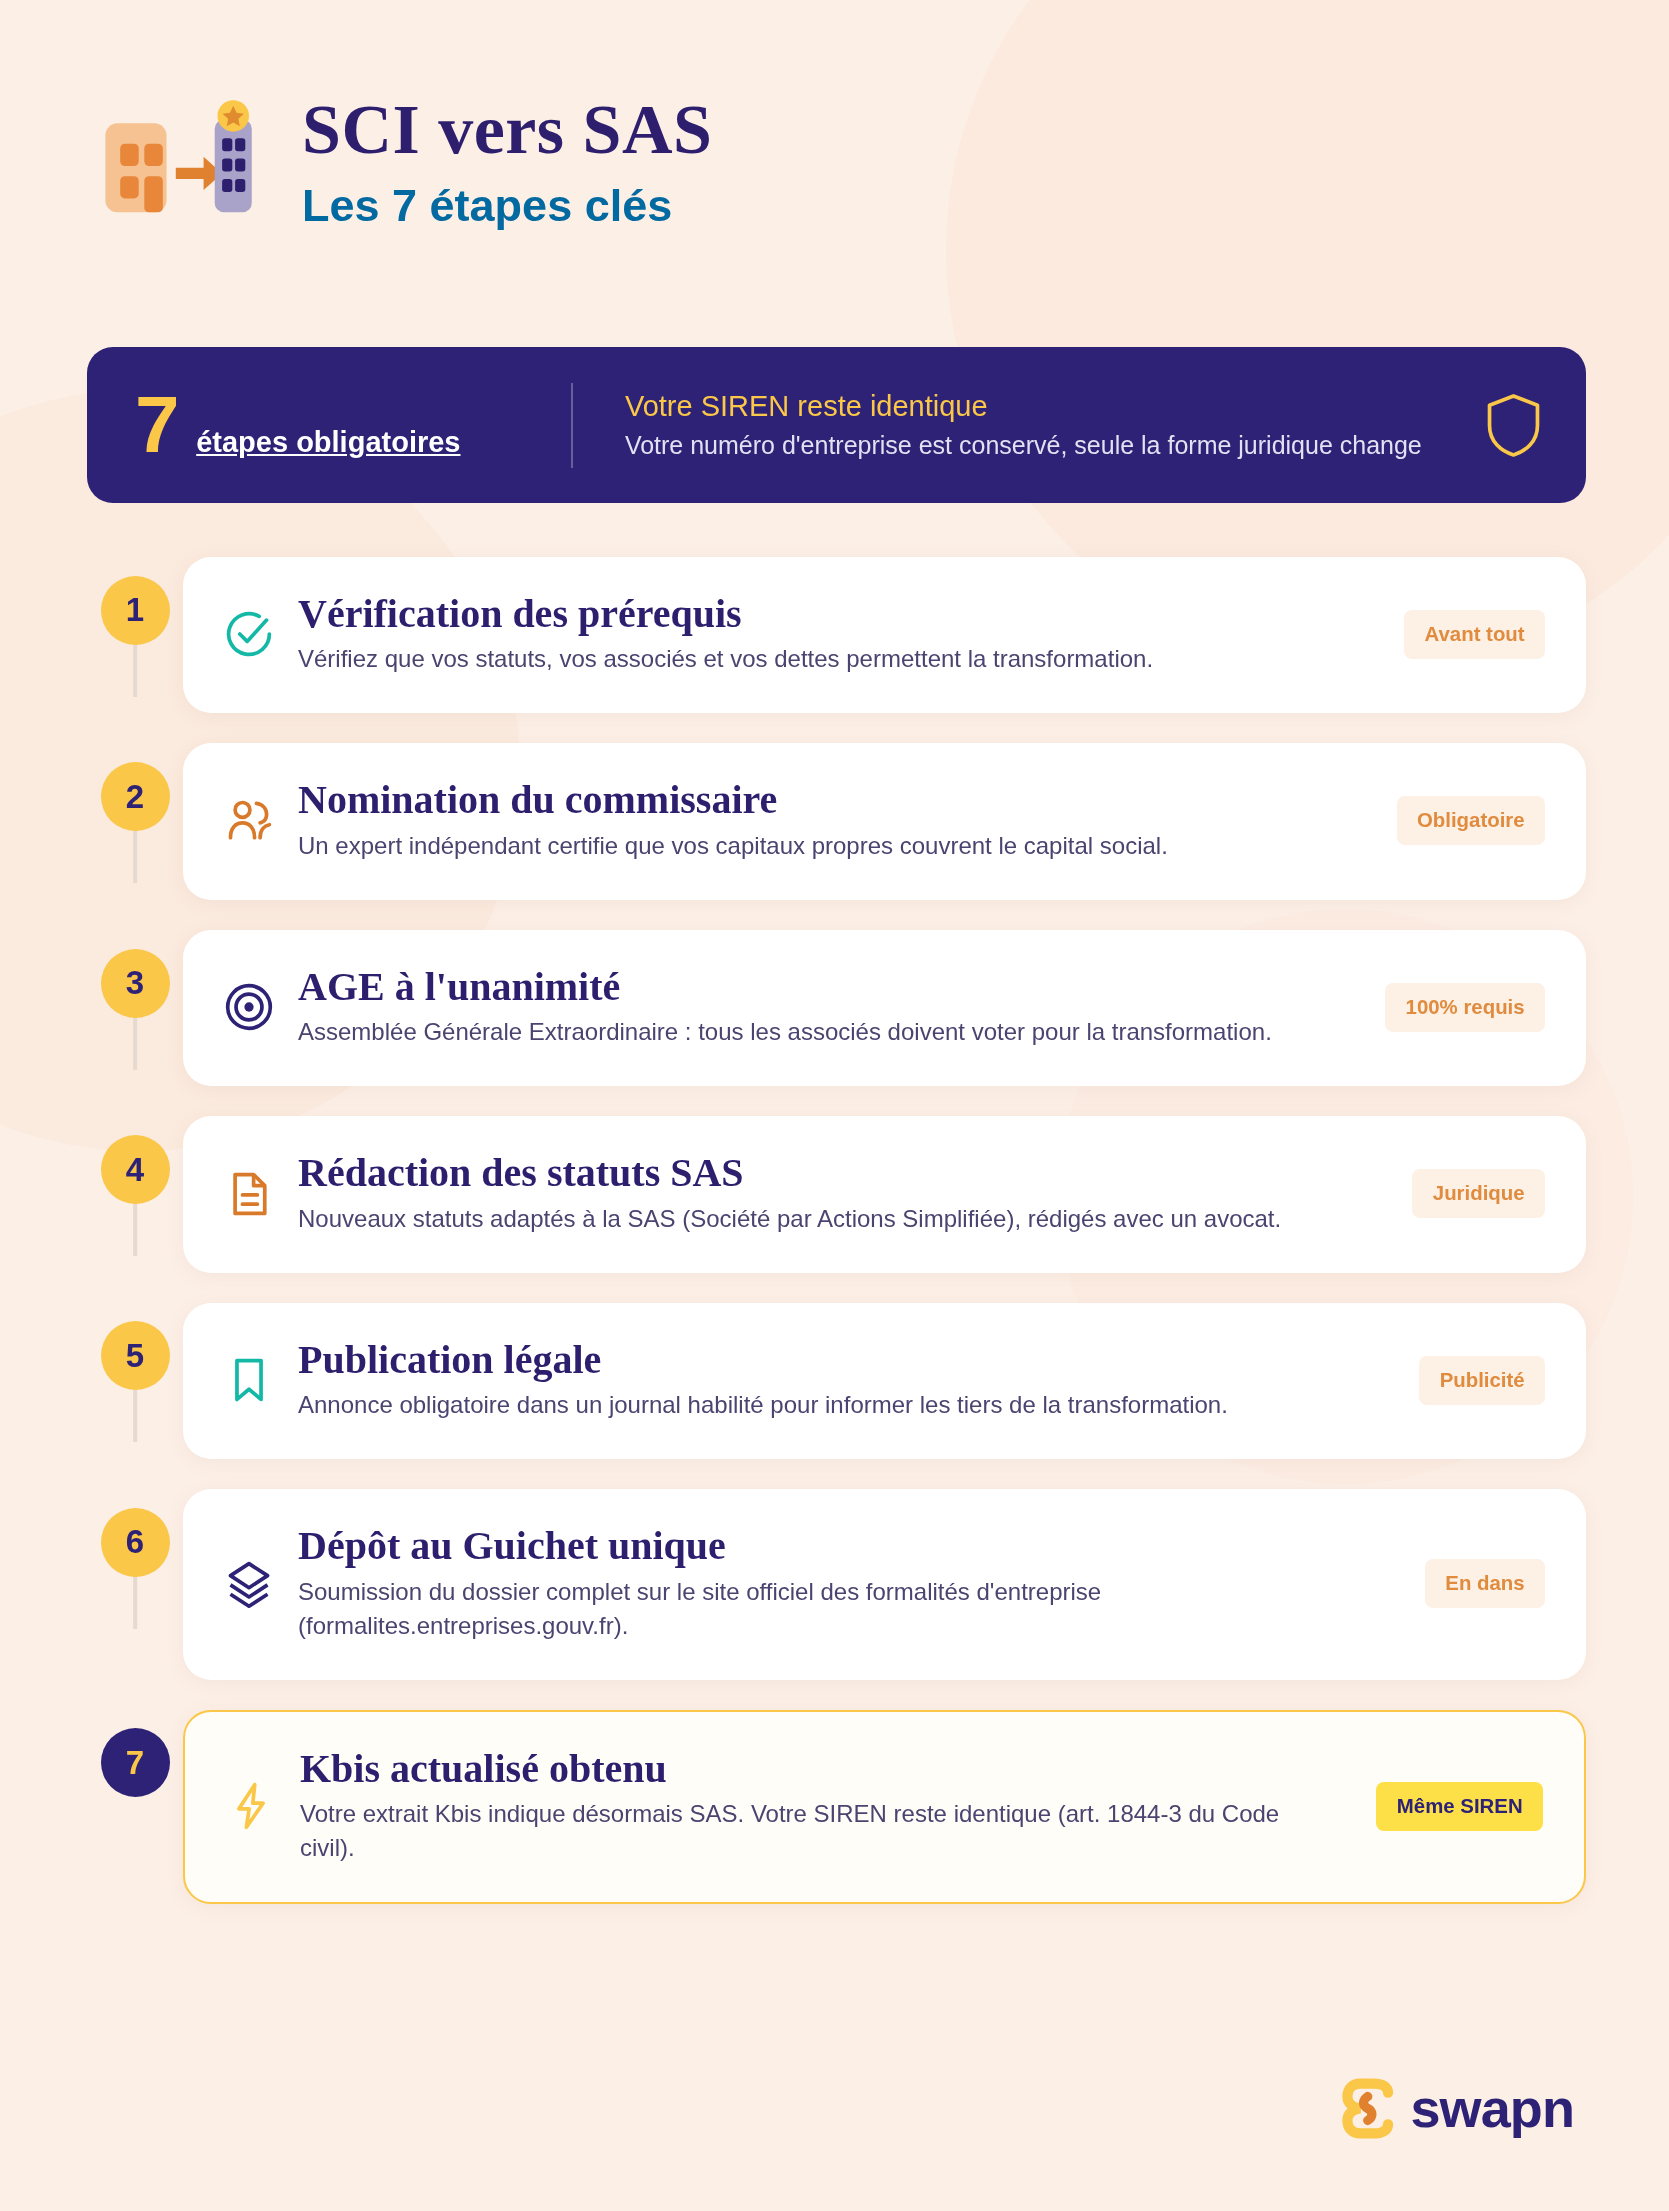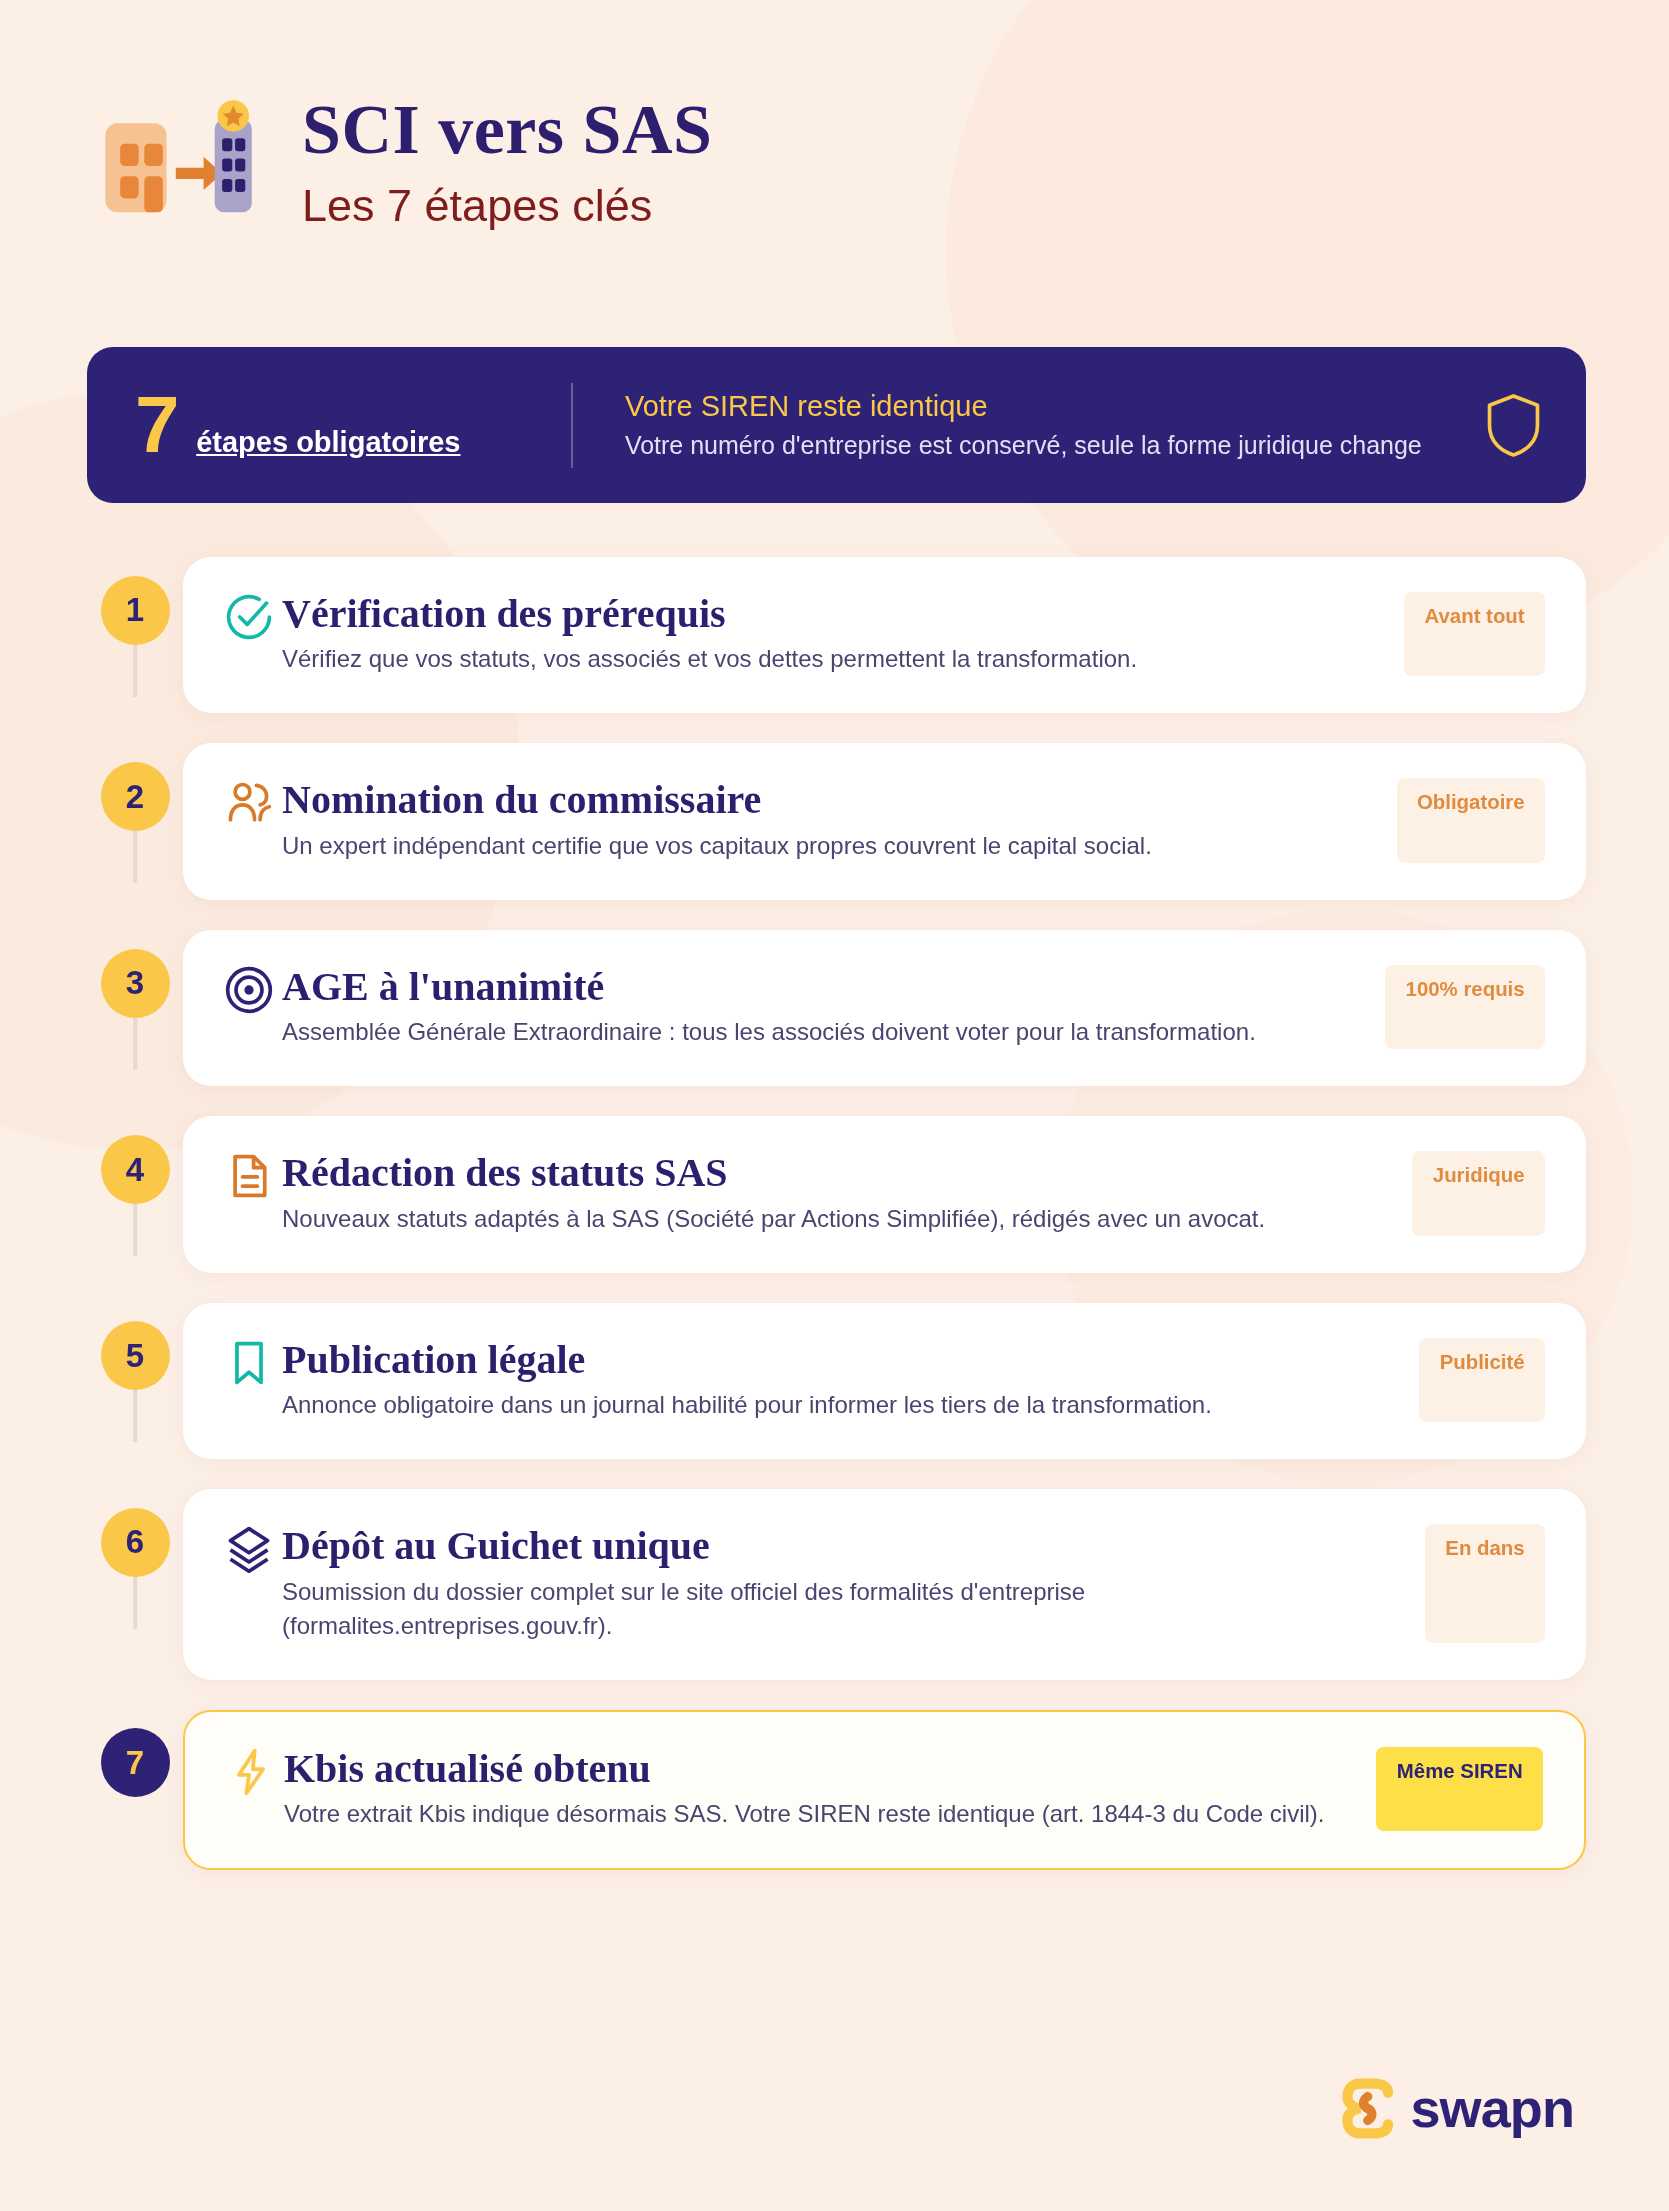--- a/index.html
+++ b/index.html
@@ -61,22 +61,22 @@
   .title {
     font-family: "Liberation Serif", serif;
     font-size: 70px;
     font-weight: 700;
     color: #2d1f6e;
     letter-spacing: 0.5px;
     line-height: 1.05;
   }
   .subtitle {
     font-size: 45px;
-    font-weight: 400;
-    color: #7f1d1d;
+    font-weight: 700;
+    color: #0369a1;
     margin-top: 15px;
     line-height: 1.1;
   }
 
   
   .banner {
     position: absolute;
     top: 347px;
     left: 87px;
     width: 1499px;
@@ -176,21 +176,22 @@
     z-index: 1;
   }
   .step:last-child .connector { display: none; }
 
   .card {
     flex: 1;
     background: #ffffff;
     border-radius: 28px;
     padding: 35px 41px 37px 41px;
     display: flex;
-    gap: 8px;
+    align-items: center;
+    gap: 24px;
     box-shadow: 0 3.7px 20.4px rgba(160,120,90,.07);
     min-height: 137px;
   }
   .card.highlight {
     border: 2.8px solid #fac748;
     background: #fffdf8;
   }
   .card-icon {
     width: 50px; height: 50px;
     flex: none;

